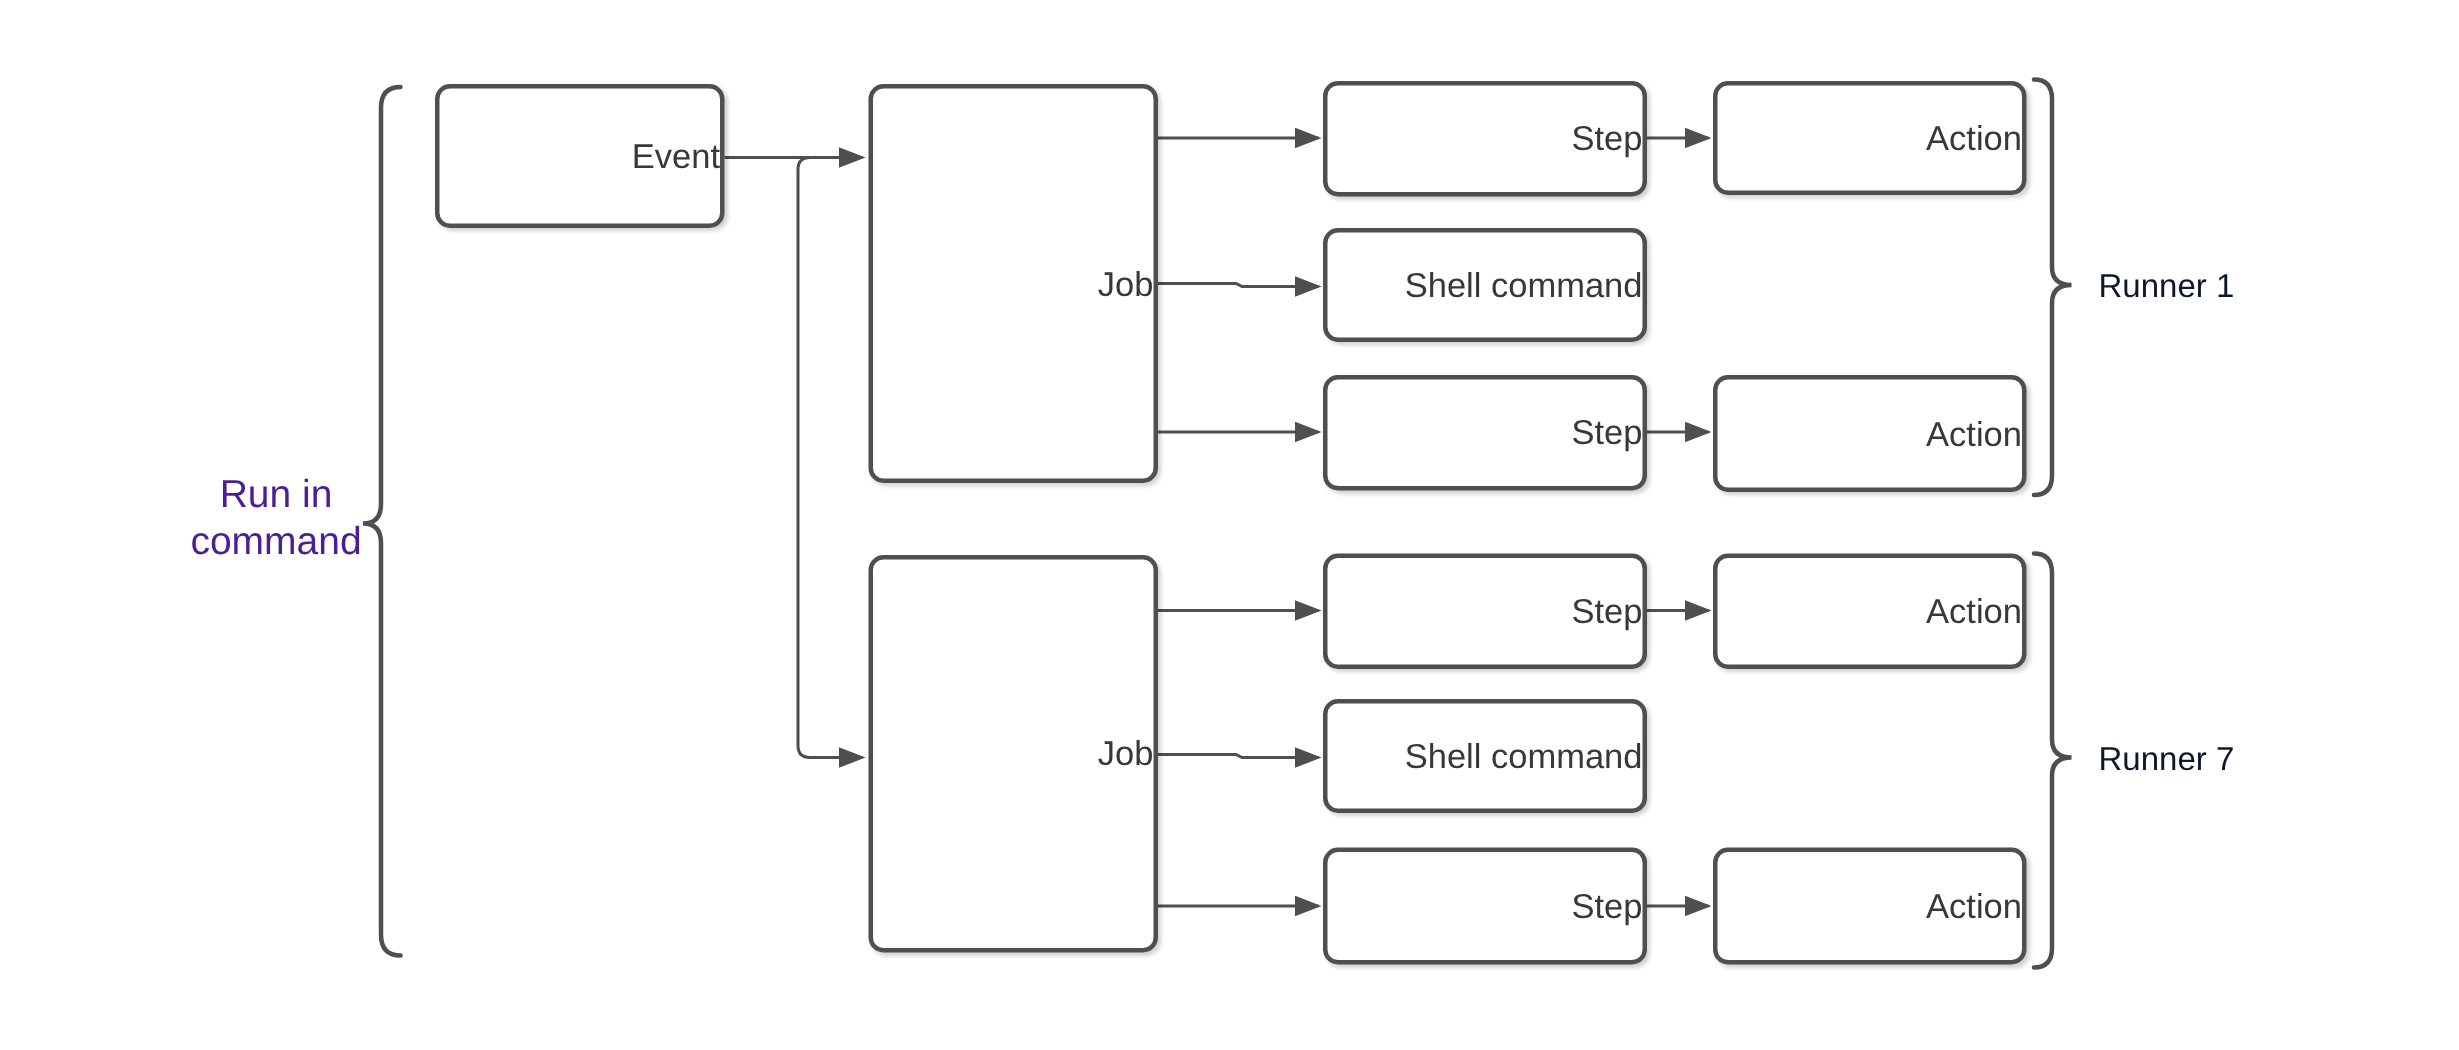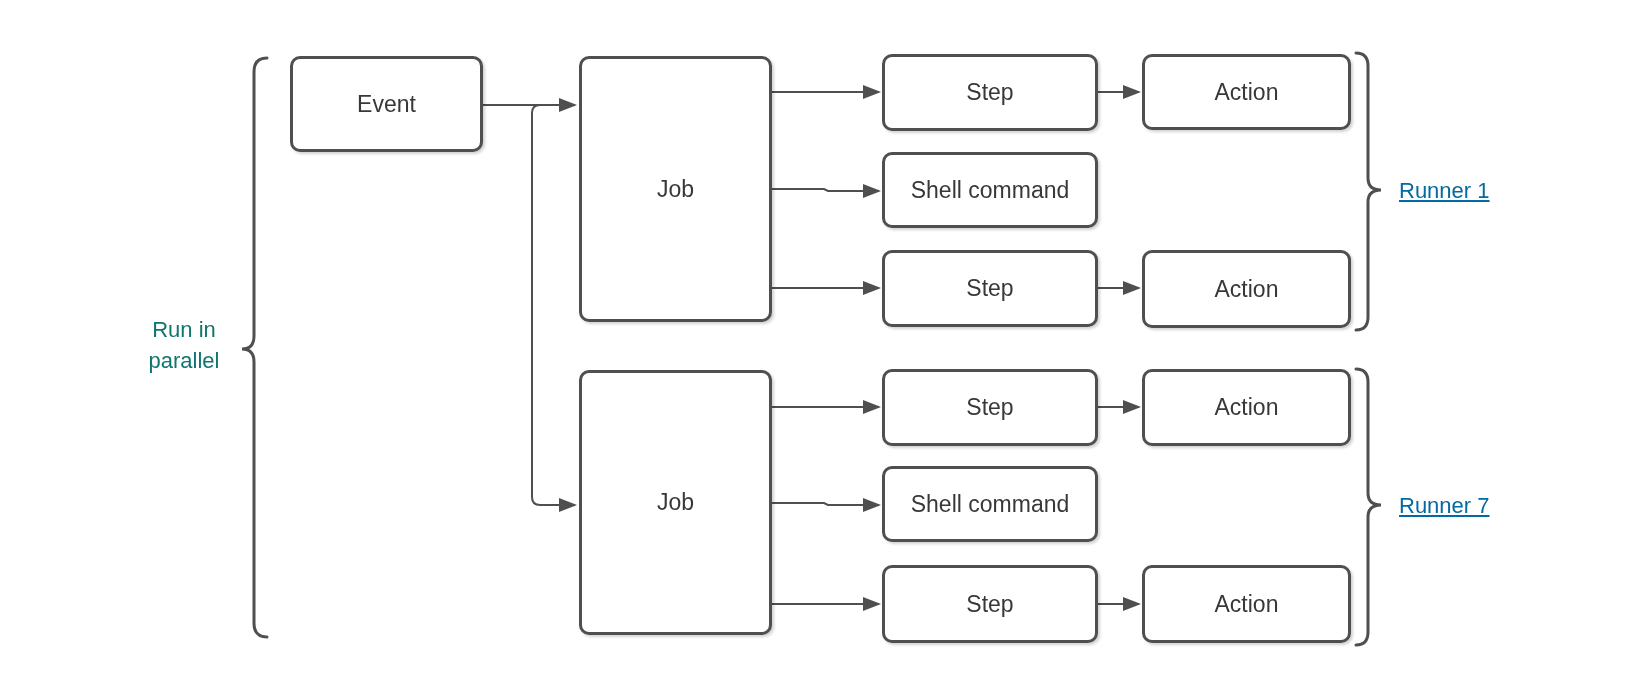--- a/index.html
+++ b/index.html
@@ -23,44 +23,43 @@
     height: 700px;
   }
   .node {
     position: absolute;
     box-sizing: border-box;
     background: #ffffff;
     border: 3px solid #4f4f4f;
     border-radius: 10px;
     display: flex;
     align-items: center;
-    justify-content: center;
+    justify-content: flex-end;
     box-shadow: 2px 2px 3px rgba(0,0,0,0.18);
   }
   .node-label {
     font-size: 23px;
     color: #383838;
     white-space: nowrap;
   }
   .side-label {
     position: absolute;
     font-size: 22px;
-    color: #0369a1;
+    color: #0f172a;
     white-space: nowrap;
-    text-decoration: underline;
   }
   .parallel-label {
     position: absolute;
     left: 109px;
     top: 314px;
     width: 150px;
     text-align: center;
-    font-size: 22px;
+    font-size: 26px;
     line-height: 31px;
-    color: #0f766e;
+    color: #4c1d95;
   }
 </style>
 </head>
 <body>
 
 <div class="canvas">
 
   <svg class="wires" width="1639" height="700" viewBox="0 0 1639 700" fill="none" stroke="#4f4f4f" stroke-width="2">
     <defs>
       <marker id="ah" markerUnits="userSpaceOnUse" markerWidth="18" markerHeight="14" refX="16" refY="7" orient="auto">
@@ -139,20 +138,20 @@
   <div class="node" style="left:1142px; top:369px; width:209px; height:77px;">
     <span class="node-label">Action</span>
   </div>
 
   <div class="node" style="left:1142px; top:565px; width:209px; height:78px;">
     <span class="node-label">Action</span>
   </div>
 
   <div class="parallel-label">
     <div>Run in</div>
-    <div>parallel</div>
+    <div>command</div>
   </div>
 
   <div class="side-label" style="left:1399px; top:178px;">Runner 1</div>
 
   <div class="side-label" style="left:1399px; top:493px;">Runner 7</div>
 
 </div>
 
 </body></html>

